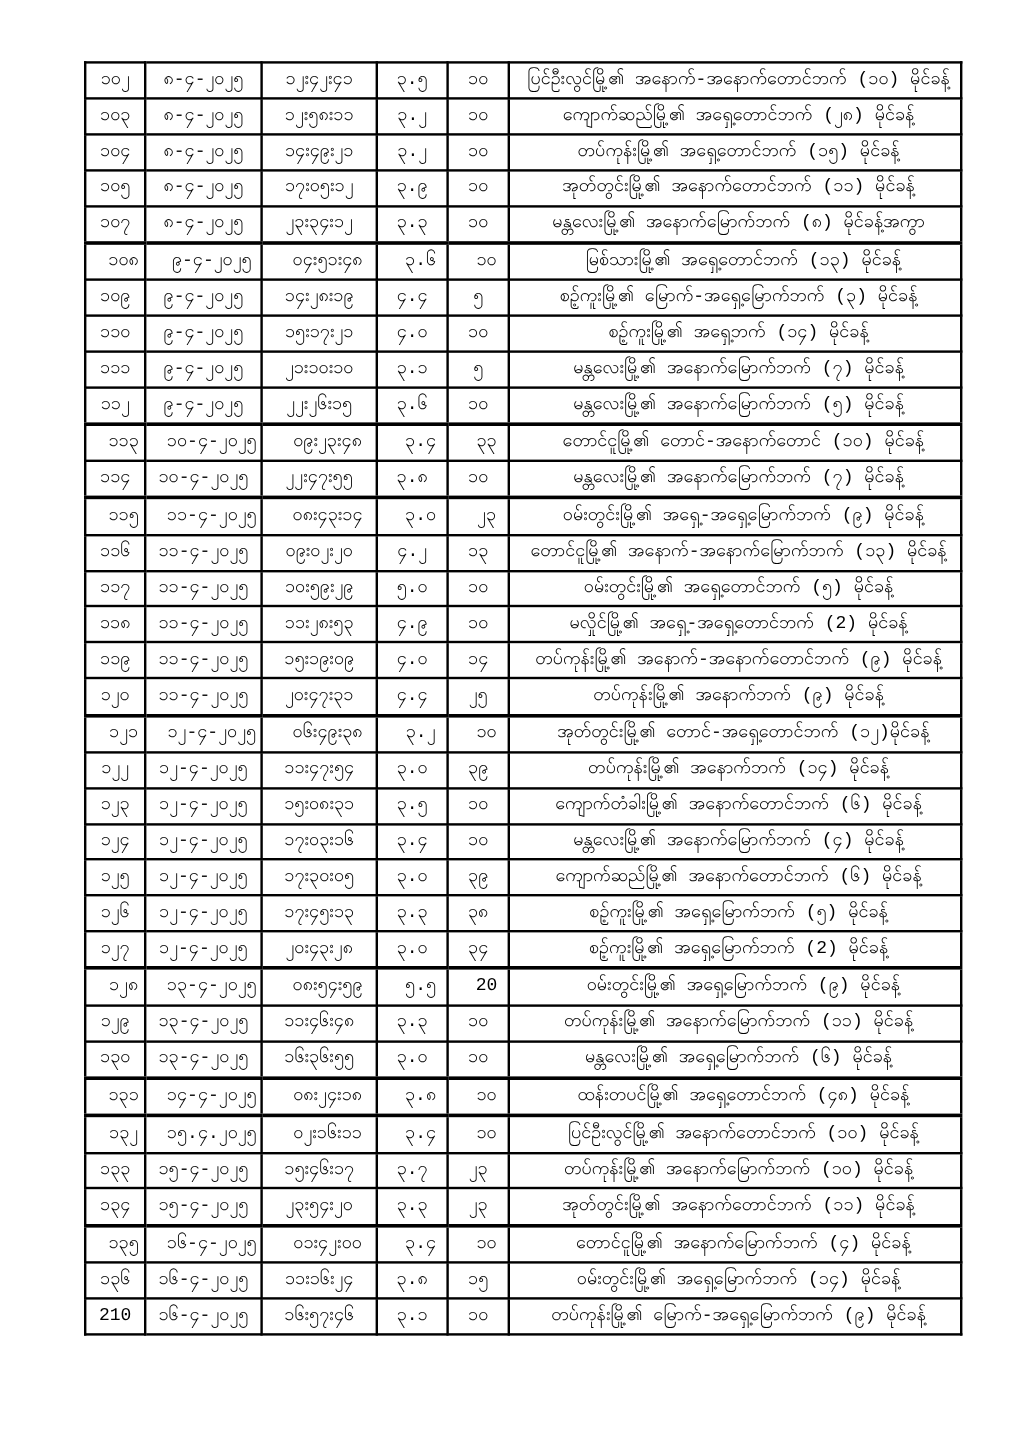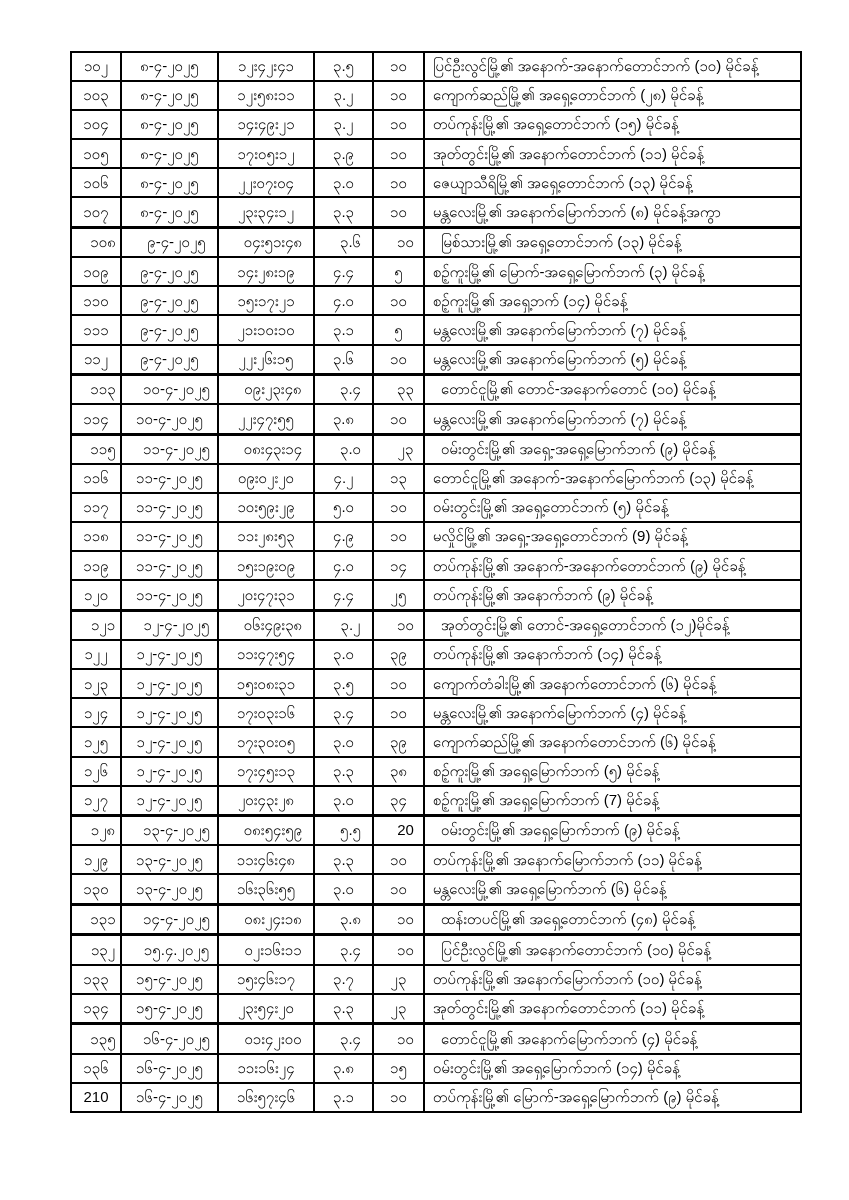--- a/index.html
+++ b/index.html
@@ -6,21 +6,21 @@
     margin: 0;
     padding: 0;
     background: #ffffff;
   }
   .sheet {
     position: relative;
     width: 811px;
     height: 1200px;
     background: #ffffff;
     overflow: hidden;
-    font-family: Liberation Sans, sans-serif;
+    font-family: Liberation Mono, monospace;
     color: #000000;
   }
   table.quake-table {
     position: absolute;
     left: 70px;
     top: 51px;
     width: 730px;
     height: 1062px;
     border-collapse: collapse;
     table-layout: fixed;
@@ -34,21 +34,21 @@
     padding: 0 2px;
     overflow: hidden;
     white-space: nowrap;
     line-height: 1.1;
   }
   table.quake-table tr.group-start td {
     border-top-width: 3px;
     padding-left: 16px;
   }
   table.quake-table td.loc {
-    text-align: left;
+    text-align: center;
     padding-left: 8px;
   }
 </style>
 </head>
 <body>
 
 <div class="sheet">
   <table class="quake-table">
     <colgroup>
       <col style="width:50px">
@@ -85,28 +85,20 @@
         </tr>
         <tr>
           <td>၁၀၅</td>
           <td>၈-၄-၂၀၂၅</td>
           <td>၁၇း၀၅း၁၂</td>
           <td>၃.၉</td>
           <td>၁၀</td>
           <td class="loc">အုတ်တွင်းမြို့၏ အနောက်တောင်ဘက် (၁၁) မိုင်ခန့်</td>
         </tr>
         <tr>
-          <td>၁၀၆</td>
-          <td>၈-၄-၂၀၂၅</td>
-          <td>၂၂း၀၇း၀၄</td>
-          <td>၃.၀</td>
-          <td>၁၀</td>
-          <td class="loc">ဇေယျာသီရိမြို့၏ အရှေ့တောင်ဘက် (၁၃) မိုင်ခန့်</td>
-        </tr>
-        <tr>
           <td>၁၀၇</td>
           <td>၈-၄-၂၀၂၅</td>
           <td>၂၃း၃၄း၁၂</td>
           <td>၃.၃</td>
           <td>၁၀</td>
           <td class="loc">မန္တလေးမြို့၏ အနောက်မြောက်ဘက် (၈) မိုင်ခန့်အကွာ</td>
         </tr>
         <tr class="group-start">
           <td>၁၀၈</td>
           <td>၉-၄-၂၀၂၅</td>
@@ -186,21 +178,21 @@
           <td>၅.၀</td>
           <td>၁၀</td>
           <td class="loc">ဝမ်းတွင်းမြို့၏ အရှေ့တောင်ဘက် (၅) မိုင်ခန့်</td>
         </tr>
         <tr>
           <td>၁၁၈</td>
           <td>၁၁-၄-၂၀၂၅</td>
           <td>၁၁း၂၈း၅၃</td>
           <td>၄.၉</td>
           <td>၁၀</td>
-          <td class="loc">မလှိုင်မြို့၏ အရှေ့-အရှေ့တောင်ဘက် (9) မိုင်ခန့်</td>
+          <td class="loc">မလှိုင်မြို့၏ အရှေ့-အရှေ့တောင်ဘက် (2) မိုင်ခန့်</td>
         </tr>
         <tr>
           <td>၁၁၉</td>
           <td>၁၁-၄-၂၀၂၅</td>
           <td>၁၅း၁၉း၀၉</td>
           <td>၄.၀</td>
           <td>၁၄</td>
           <td class="loc">တပ်ကုန်းမြို့၏ အနောက်-အနောက်တောင်ဘက် (၉) မိုင်ခန့်</td>
         </tr>
         <tr>
@@ -258,21 +250,21 @@
           <td>၃.၃</td>
           <td>၃၈</td>
           <td class="loc">စဥ့်ကူးမြို့၏ အရှေ့မြောက်ဘက် (၅) မိုင်ခန့်</td>
         </tr>
         <tr>
           <td>၁၂၇</td>
           <td>၁၂-၄-၂၀၂၅</td>
           <td>၂၀း၄၃း၂၈</td>
           <td>၃.၀</td>
           <td>၃၄</td>
-          <td class="loc">စဥ့်ကူးမြို့၏ အရှေ့မြောက်ဘက် (7) မိုင်ခန့်</td>
+          <td class="loc">စဥ့်ကူးမြို့၏ အရှေ့မြောက်ဘက် (2) မိုင်ခန့်</td>
         </tr>
         <tr class="group-start">
           <td>၁၂၈</td>
           <td>၁၃-၄-၂၀၂၅</td>
           <td>၀၈း၅၄း၅၉</td>
           <td>၅.၅</td>
           <td>20</td>
           <td class="loc">ဝမ်းတွင်းမြို့၏ အရှေ့မြောက်ဘက် (၉) မိုင်ခန့်</td>
         </tr>
         <tr>

